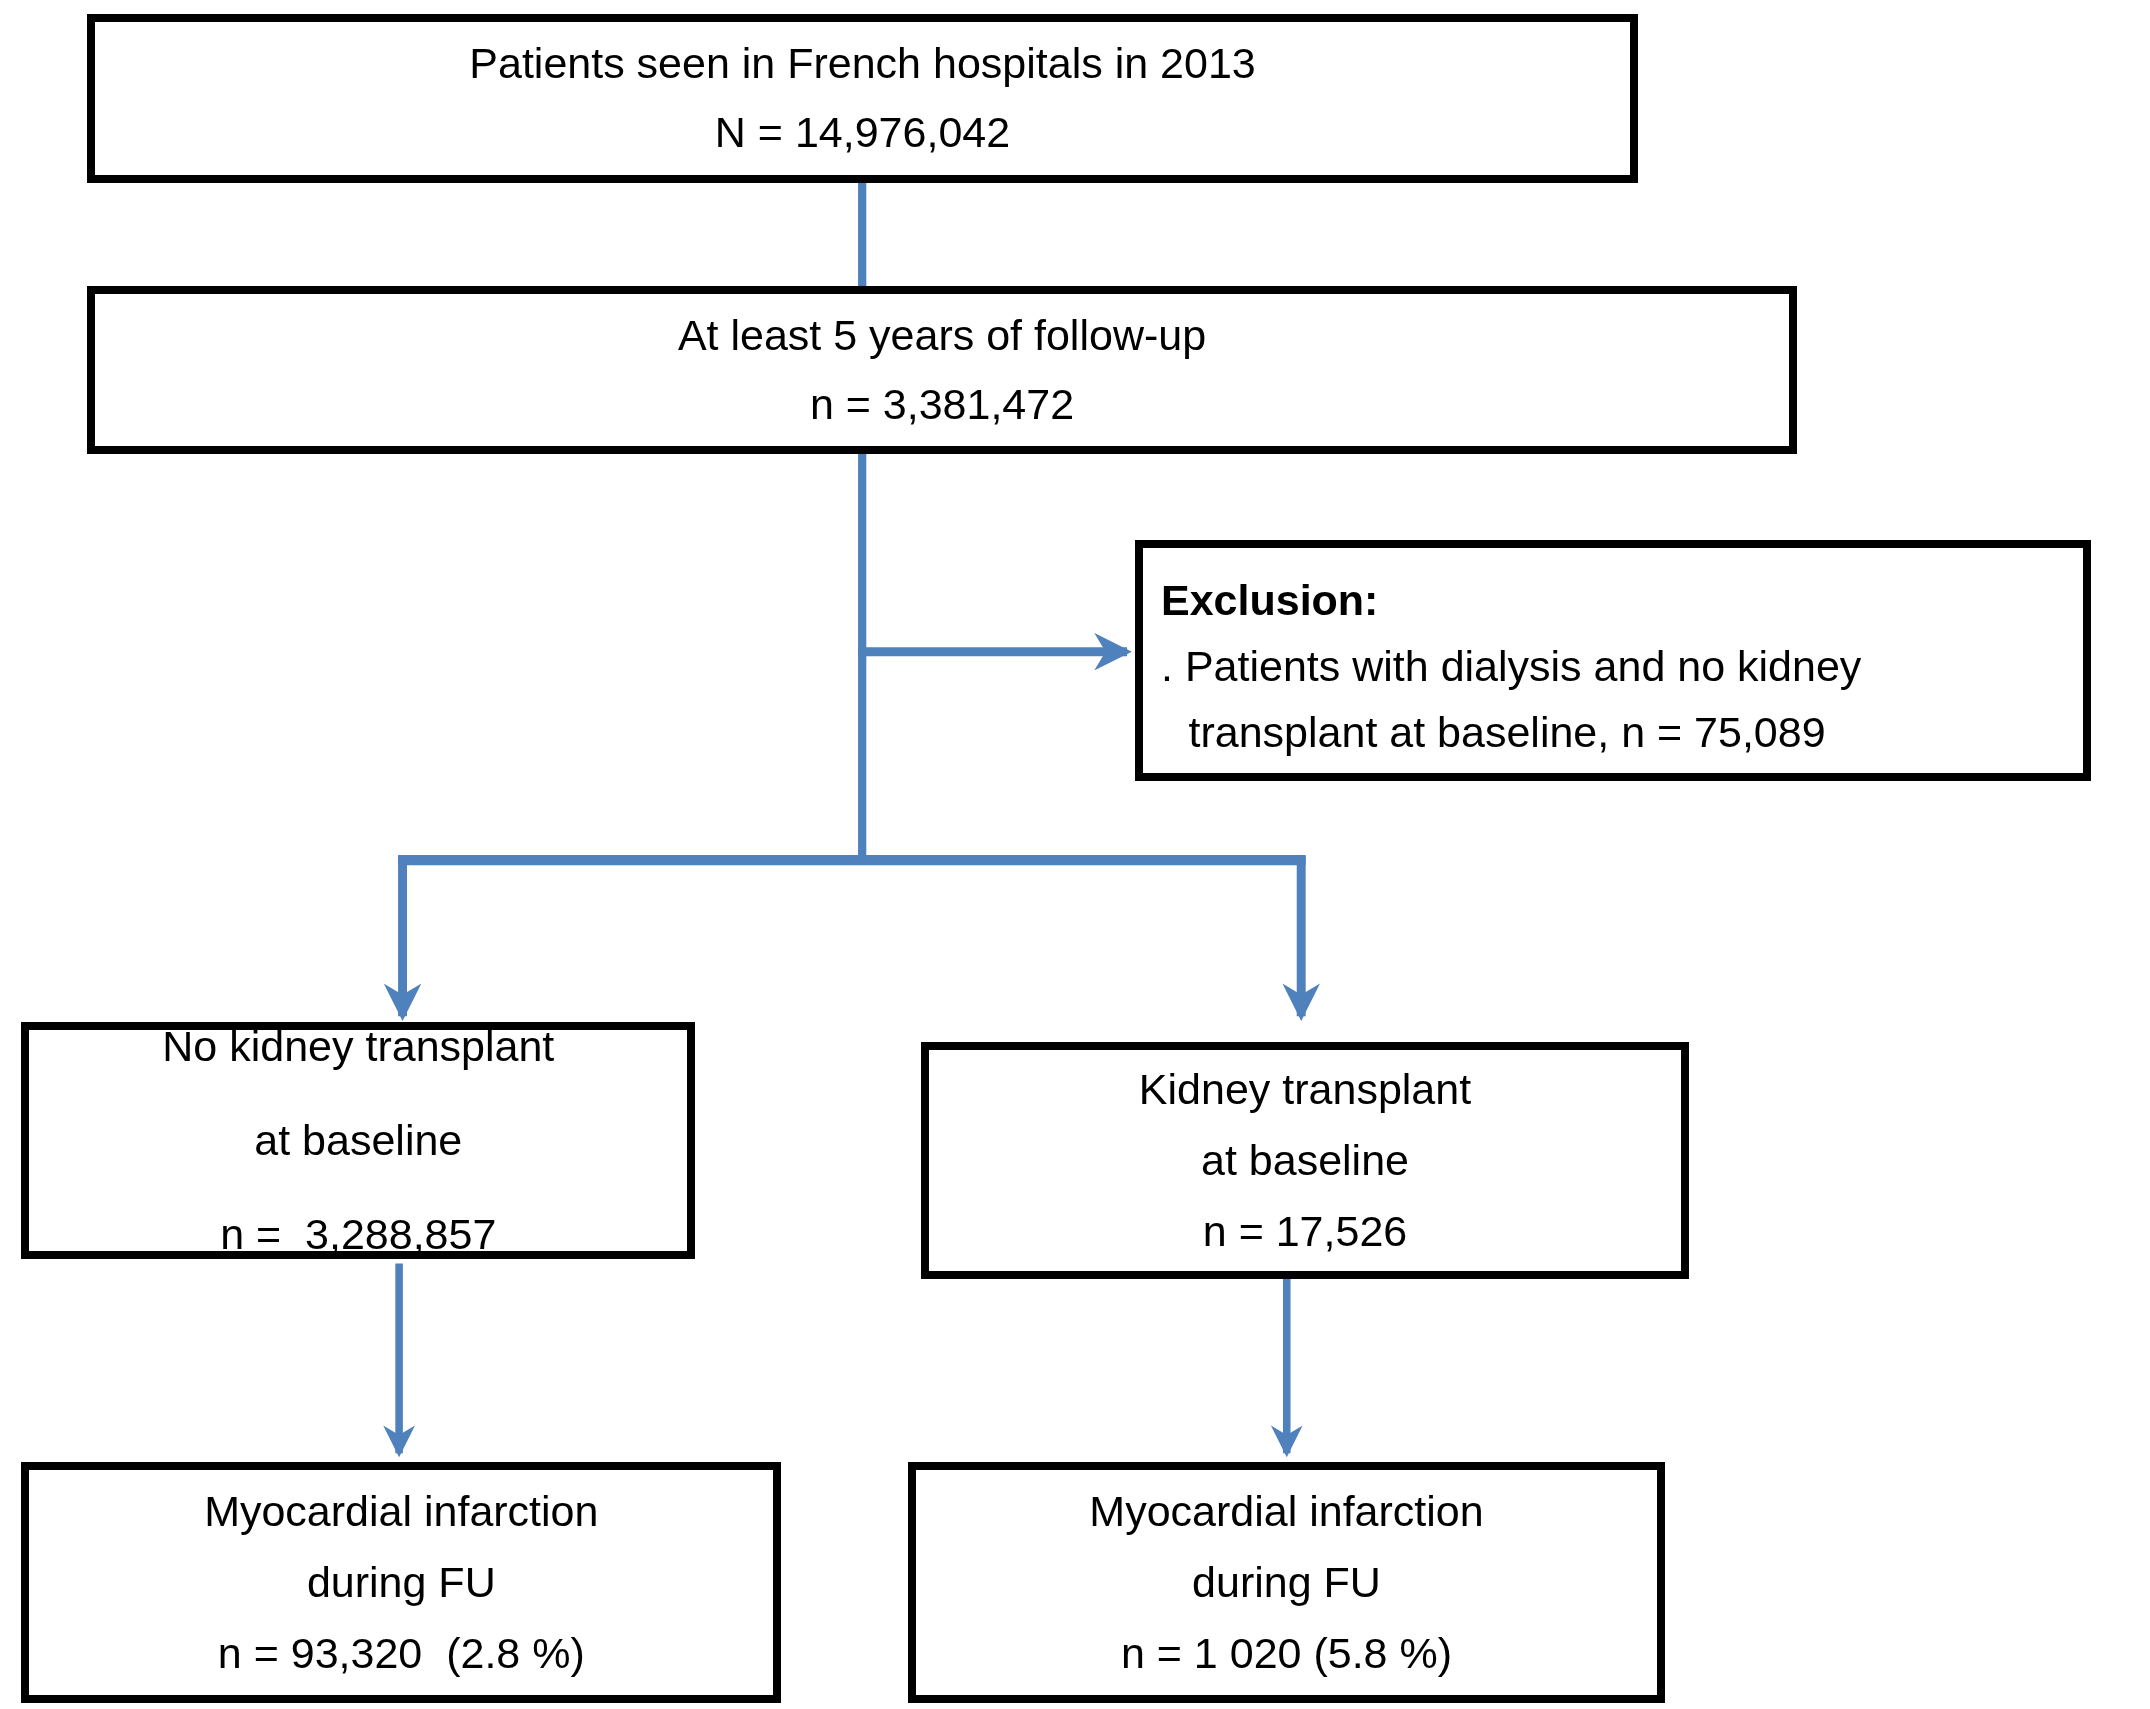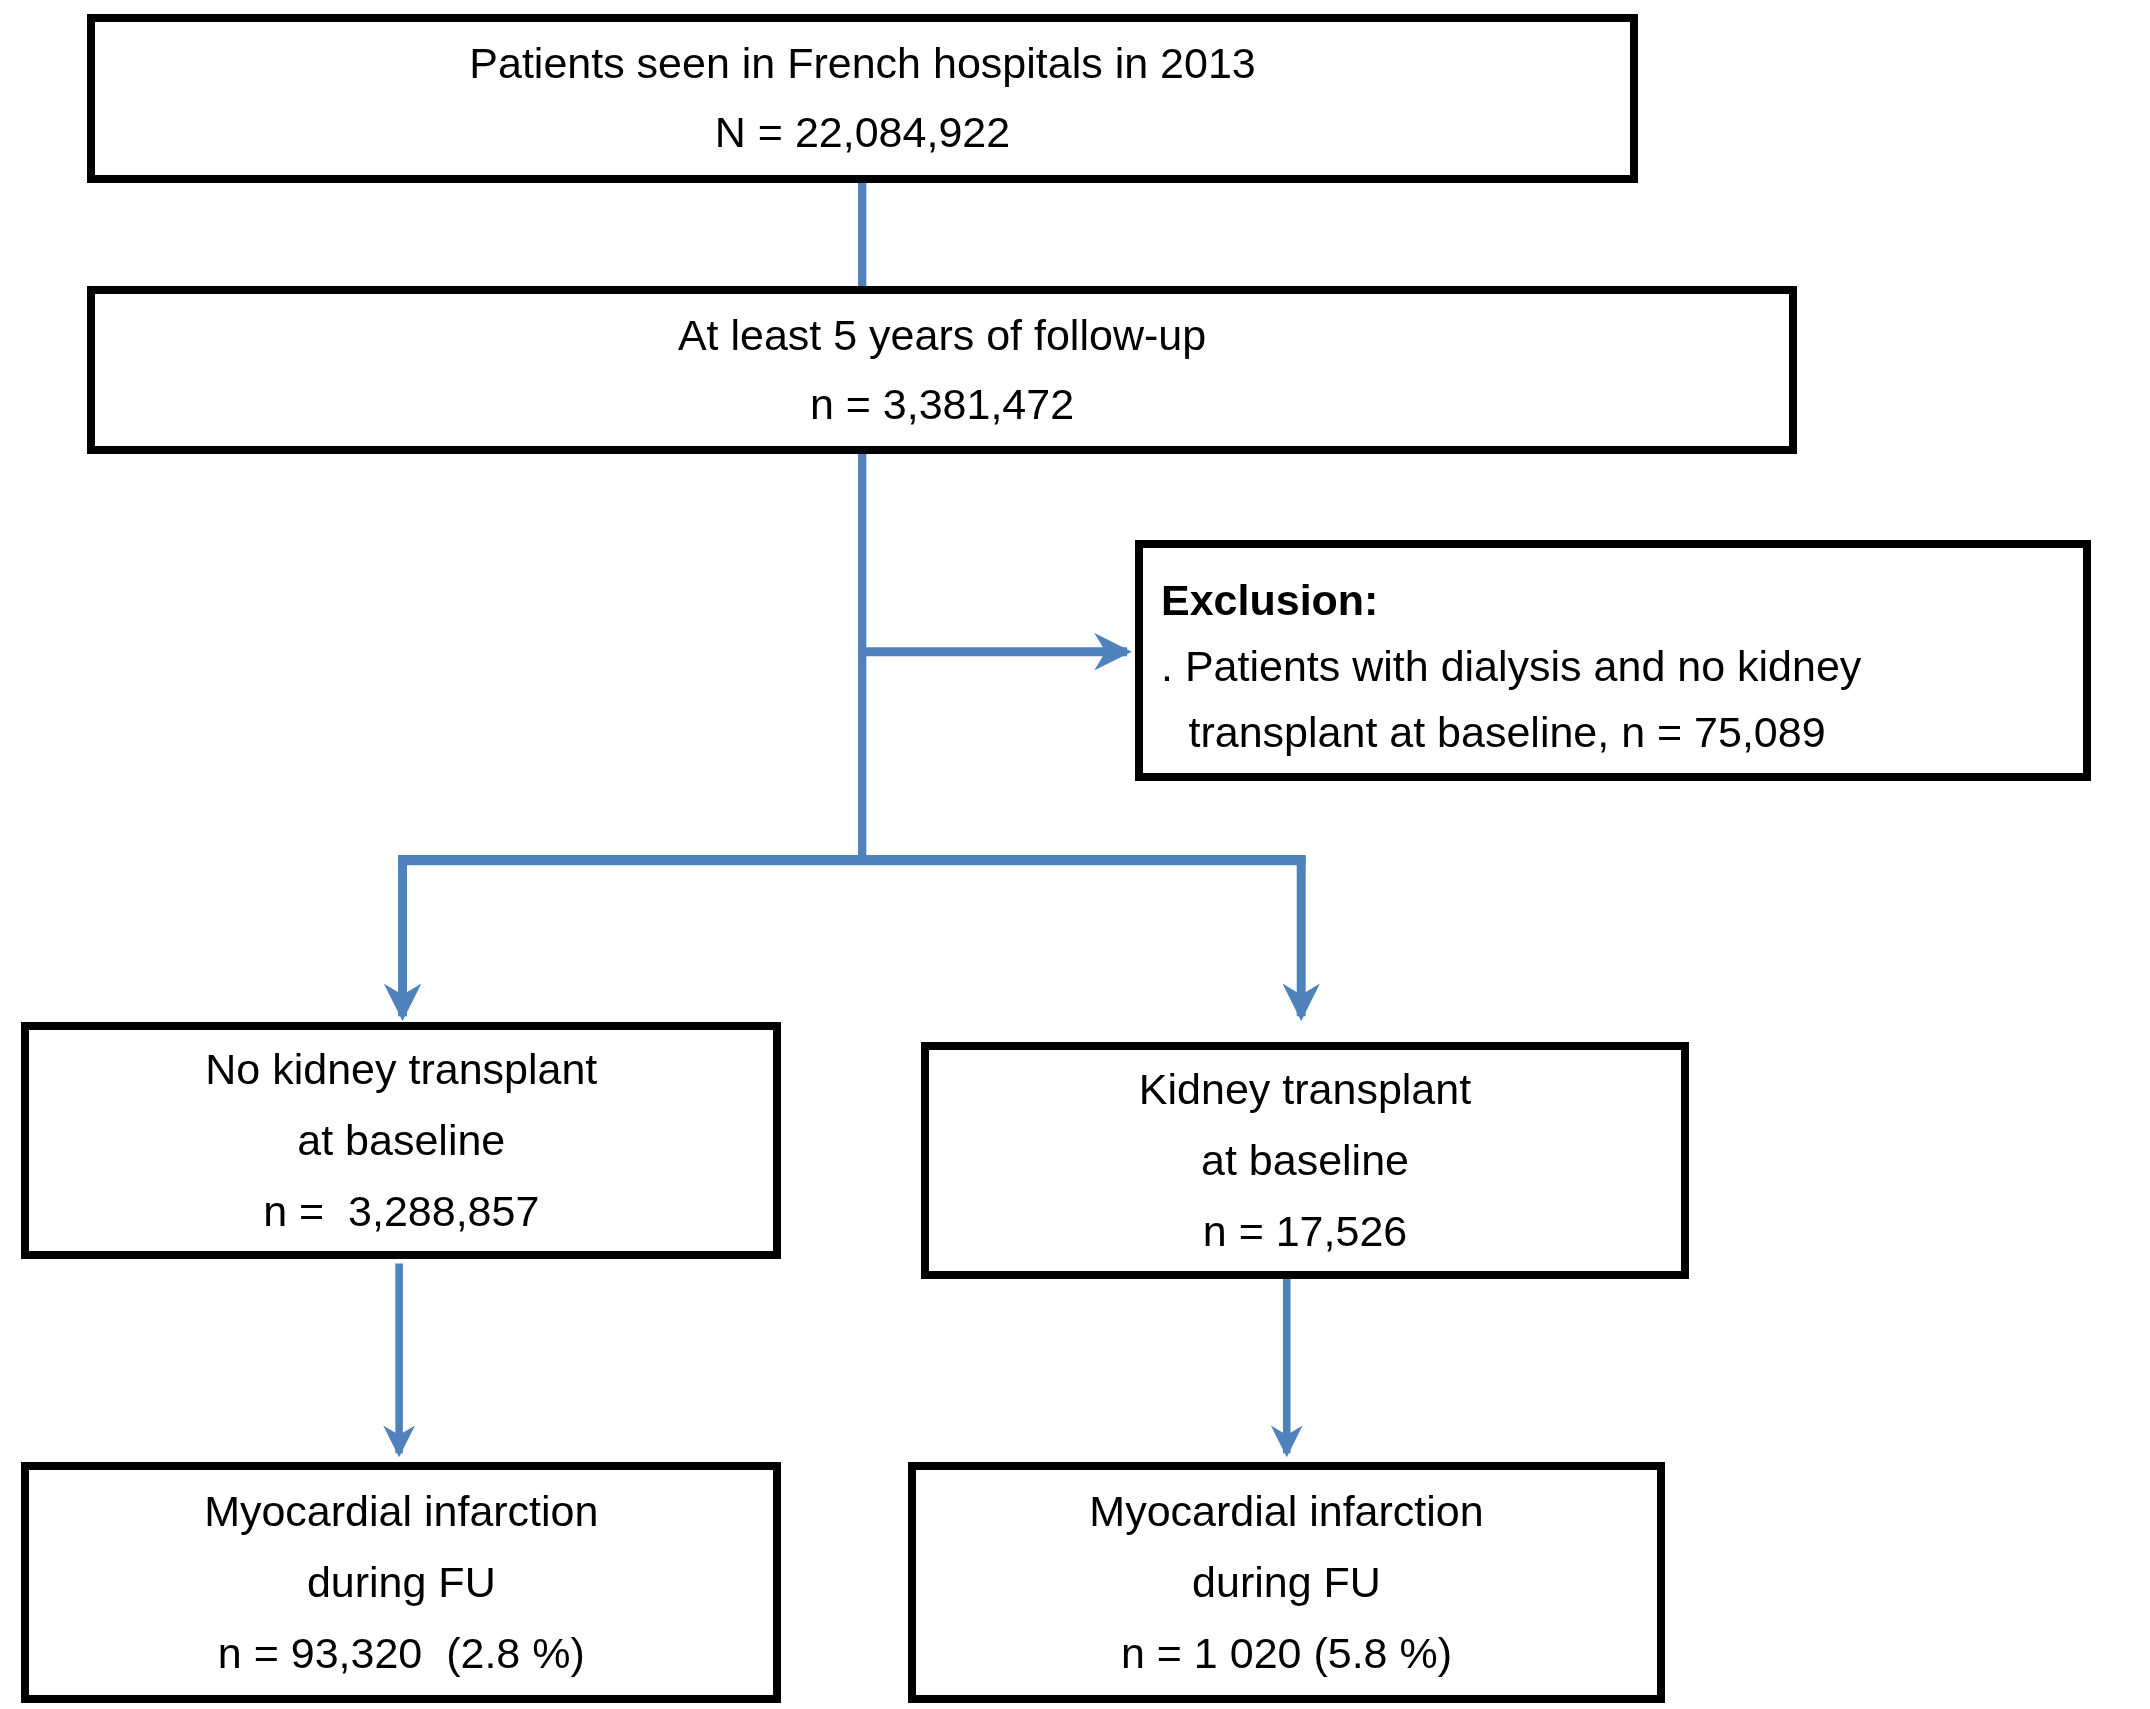--- a/index.html
+++ b/index.html
@@ -67,35 +67,35 @@
 
     <path class="conn" d="M1891,1244 V1477" stroke-width="13" marker-end="url(#ah)"></path>
 
     <path class="conn" d="M580,1836 V2112" stroke-width="11" marker-end="url(#ah)"></path>
 
     <path class="conn" d="M1870,1836 V2112" stroke-width="11" marker-end="url(#ah)"></path>
   </svg>
 
   <div class="box two-line" style="left:87px;top:13.8px;width:1551px;height:169px;">
     <div class="bl">Patients seen in French hospitals in 2013</div>
-    <div class="bl">N = 22,084,922</div>
+    <div class="bl">N = 14,976,042</div>
   </div>
 
   <div class="box two-line" style="left:87px;top:286px;width:1710px;height:168px;">
     <div class="bl">At least 5 years of follow-up</div>
     <div class="bl">n = 3,381,472</div>
   </div>
 
   <div class="box excl" style="left:1135px;top:540px;width:956px;height:241px;">
     <div class="bl excl-title">Exclusion:</div>
     <div class="bl">. Patients with dialysis and no kidney</div>
     <div class="bl excl-indent">transplant at baseline, n = 75,089</div>
   </div>
 
-  <div class="box" style="left:21.3px;top:1022px;width:760px;height:237px;">
+  <div class="box" style="left:21.3px;top:1022px;width:674px;height:237px;gap:23px;">
     <div class="bl">No kidney transplant</div>
     <div class="bl">at baseline</div>
     <div class="bl">n =  3,288,857</div>
   </div>
 
   <div class="box" style="left:921px;top:1022px;width:768px;height:237px;margin-top:20px;">
     <div class="bl">Kidney transplant</div>
     <div class="bl">at baseline</div>
     <div class="bl">n = 17,526</div>
   </div>

